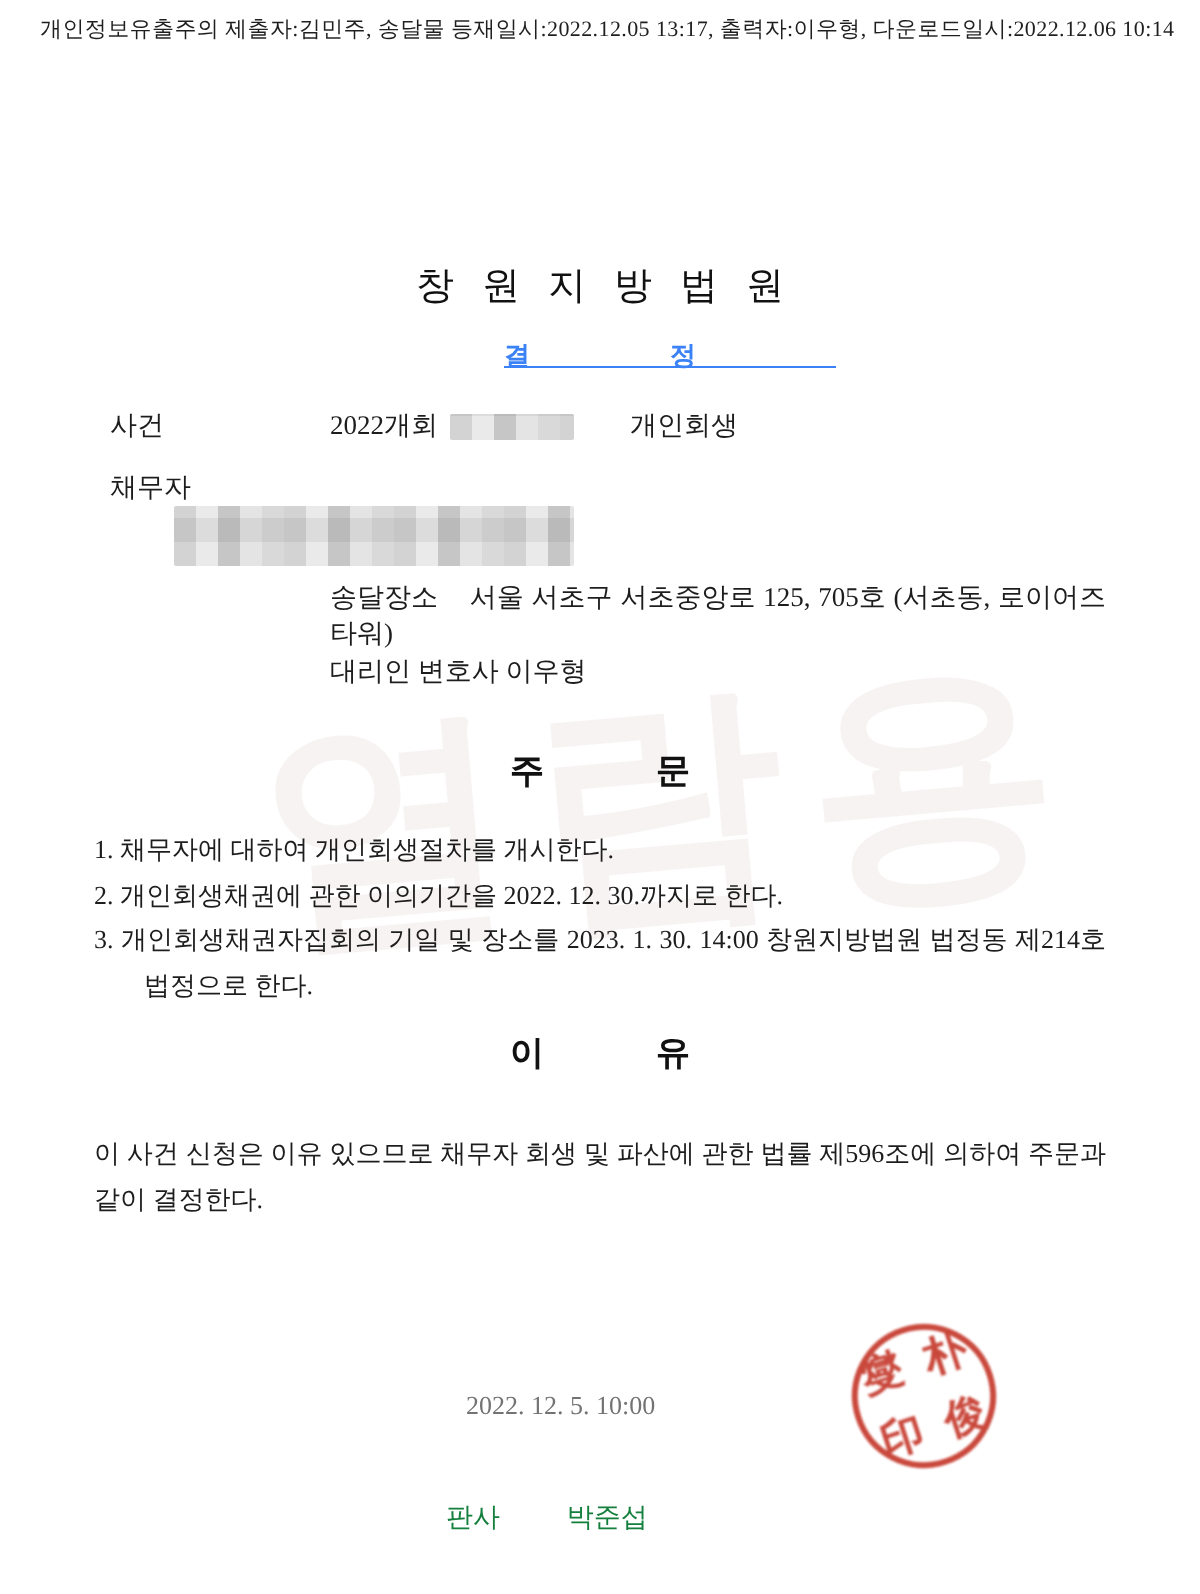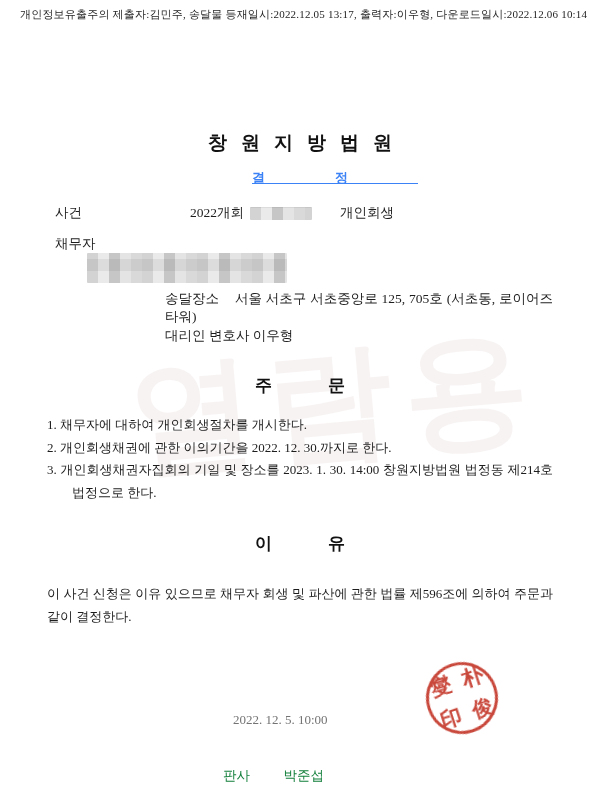--- a/index.html
+++ b/index.html
@@ -16,40 +16,40 @@
     position:absolute;top:7px;left:20px;right:12px;
     font-size:11px;letter-spacing:0.2px;color:#1f1f1f;
     white-space:nowrap;
   }
   .content{
     position:absolute;top:0;left:47px;width:506px;
   }
   .court-title{
     margin-top:130px;
     text-align:center;
-    font-size:19px;font-weight:bold;
+    font-size:19px;font-weight:normal;
     letter-spacing:14px;padding-left:14px;
     color:#111;
   }
   .doc-type{
     margin-top:13px;
     text-align:center;
     font-size:13px;font-weight:bold;
     letter-spacing:70px;padding-left:70px;
     color:#3b82f6;
     text-decoration:underline;
   }
   .case-row{display:flex;align-items:flex-start;margin-top:0;}
   .case-label{
     display:inline-block;width:60px;margin-left:8px;
     font-size:13.5px;text-align:justify;text-align-last:justify;
     flex:0 0 auto;color:#1d1d1d;
   }
   .case-value{margin-left:50px;font-size:13.5px;line-height:18px;color:#1d1d1d;}
-  .row-case{margin-top:17px;gap:25px;}
+  .row-case{margin-top:17px;}
   .row-debtor{margin-top:13px;flex-direction:column;}
   .redact{
     display:inline-block;vertical-align:middle;
     background-image:
       repeating-linear-gradient(90deg, rgba(0,0,0,0.13) 0 11px, rgba(0,0,0,0.03) 11px 22px, rgba(0,0,0,0.18) 22px 33px, rgba(0,0,0,0.06) 33px 44px, rgba(0,0,0,0.10) 44px 55px),
       repeating-linear-gradient(0deg, rgba(0,0,0,0.05) 0 12px, rgba(0,0,0,0.11) 12px 24px);
     border-radius:1px;
   }
   .redact-case{width:62px;height:13px;margin:0 28px 0 6px;}
   .redact-debtor{width:200px;height:30px;margin-left:-10px;}
@@ -66,21 +66,21 @@
     letter-spacing:56px;padding-left:56px;
     color:#111;
   }
   .heading-order{margin-top:29px;}
   .order-list{margin-top:17px;font-size:13px;line-height:22.5px;color:#1d1d1d;}
   .order-item{
     text-align:justify;
     padding-left:25px;text-indent:-25px;
     word-break:normal;
   }
-  .heading-reason{margin-top:28px;}
+  .heading-reason{margin-top:11px;}
   .reason-body{
     margin-top:28px;
     font-size:13px;line-height:22.5px;
     text-align:justify;color:#1d1d1d;
   }
   .date-line{
     margin-top:84px;
     font-size:13px;color:#737373;
     padding-left:186px;
   }

